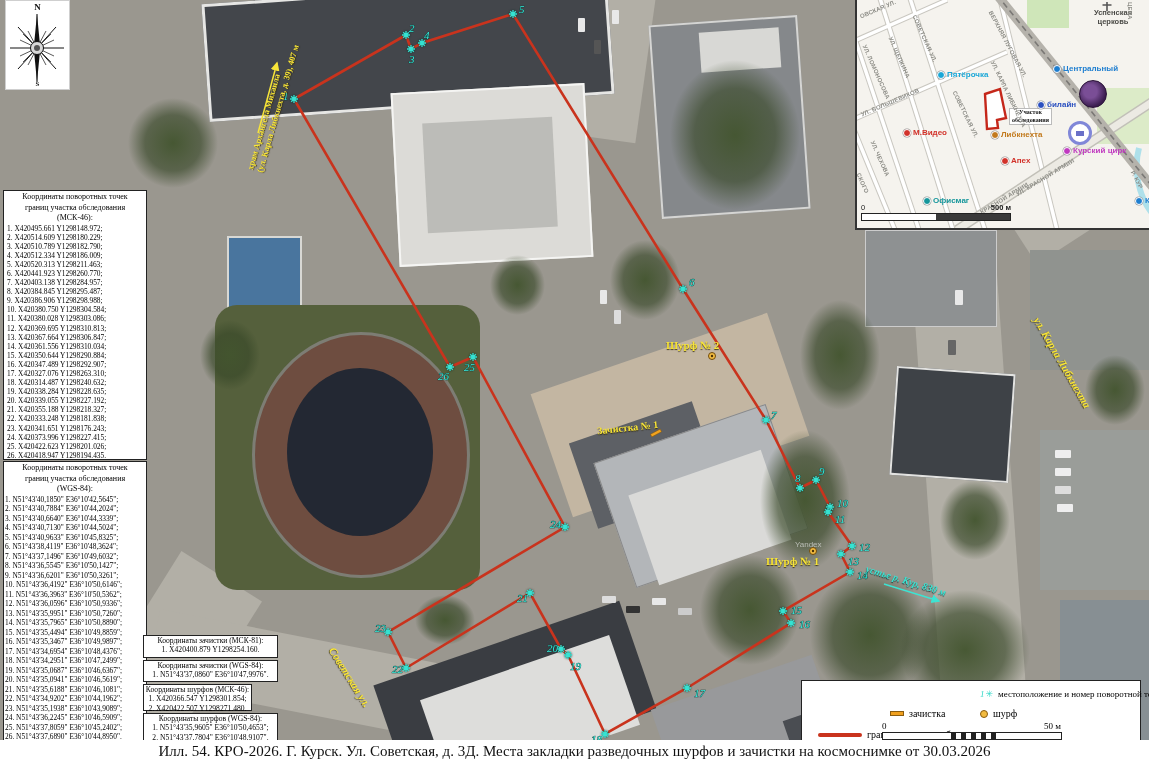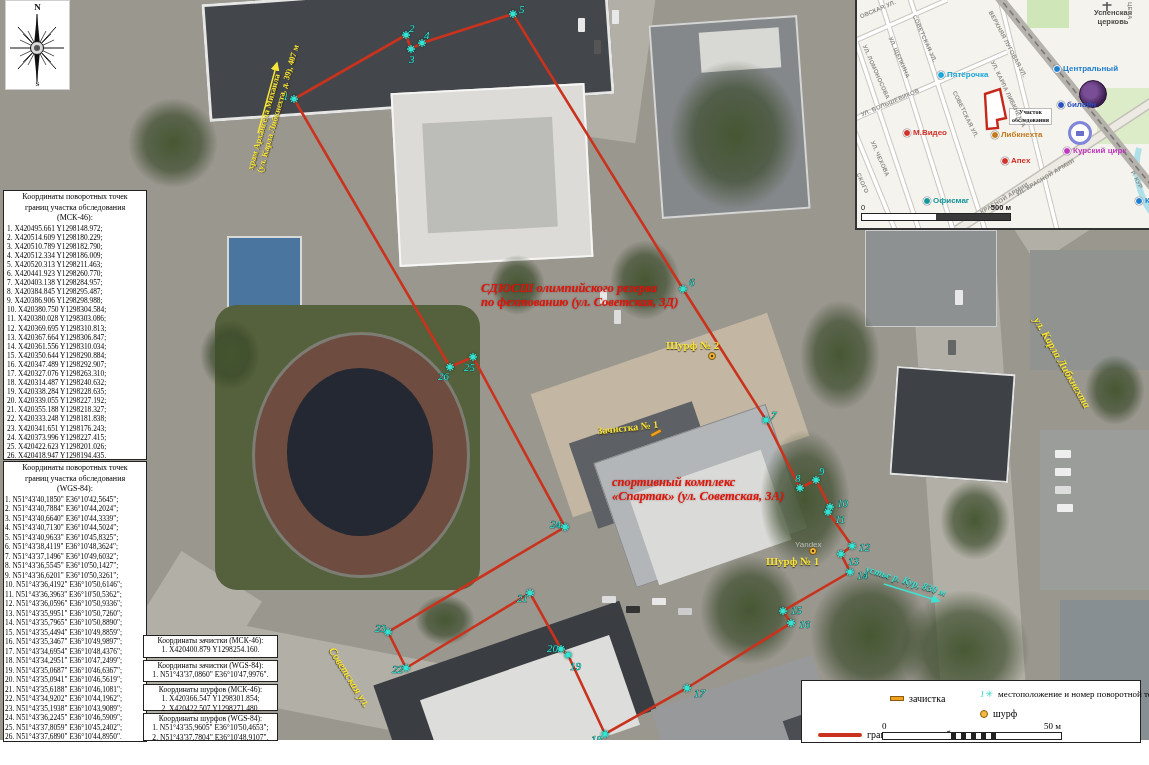--- a/index.html
+++ b/index.html
@@ -258,28 +258,20 @@
         </g>
         <circle cx="813" cy="551" r="3.5" fill="#f2bb40" stroke="#6e4a0e" stroke-width="1"></circle>
         <circle cx="813" cy="551" r="1.2" fill="#4a3208"></circle>
         <circle cx="712" cy="356" r="3.5" fill="#f2bb40" stroke="#6e4a0e" stroke-width="1"></circle>
         <circle cx="712" cy="356" r="1.2" fill="#4a3208"></circle>
         <rect x="650.5" y="431.5" width="11" height="3" fill="#f2a31e" stroke="#7a5210" stroke-width="0.5" transform="rotate(-28 656 433)"></rect>
         <line x1="258" y1="133" x2="277" y2="63" stroke="#f8e539" stroke-width="1.5" marker-end="url(#ah-y)"></line>
         <line x1="884" y1="584" x2="939" y2="601" stroke="#3de3d2" stroke-width="1.5" marker-end="url(#ah-c)"></line>
       </svg>
 
-    <div class="maplbl red-label" style="left:481px;top:281px;">
-      <div>СДЮСШ олимпийского резерва</div>
-      <div>по фехтованию (ул. Советская, 3Д)</div>
-    </div>
-    <div class="maplbl red-label" style="left:612px;top:475px;">
-      <div>спортивный комплекс</div>
-      <div>«Спартак» (ул. Советская, 3А)</div>
-    </div>
     <div class="maplbl yellow-label" style="left:666px;top:339px;">Шурф № 2</div>
     <div class="maplbl yellow-label" style="left:766px;top:555px;">Шурф № 1</div>
     <div class="maplbl yellow-label" style="left:597px;top:422px;transform:rotate(-6deg);font-size:10px;">Зачистка № 1</div>
     <div class="maplbl yellow-street" style="left:337px;top:645px;transform:rotate(58deg);transform-origin:left top;">Советская ул.</div>
     <div class="maplbl yellow-street" style="left:1042px;top:315px;transform:rotate(60deg);transform-origin:left top;">ул. Карла Либкнехта</div>
     <div class="maplbl yellow-label hram" style="left:245px;top:168px;transform:rotate(-74deg);">
       <div>храм Архангела Михаила</div>
       <div>(ул. Карла Либкнехта, д. 39), 407 м</div>
     </div>
     <div class="maplbl cyan-label" style="left:868px;top:563px;transform:rotate(17deg);transform-origin:left top;">устье р. Кур, 830 м</div>
@@ -373,32 +365,32 @@
         <div class="cb-item">20. N51°43'35,0941" E36°10'46,5619";</div>
         <div class="cb-item">21. N51°43'35,6188" E36°10'46,1081";</div>
         <div class="cb-item">22. N51°43'34,9202" E36°10'44,1962";</div>
         <div class="cb-item">23. N51°43'35,1938" E36°10'43,9089";</div>
         <div class="cb-item">24. N51°43'36,2245" E36°10'46,5909";</div>
         <div class="cb-item">25. N51°43'37,8059" E36°10'45,2402";</div>
         <div class="cb-item">26. N51°43'37,6890" E36°10'44,8950".</div>
       </div>
   </div>
   <div class="panel" style="left:143px;top:635px;width:135px;height:23px;">
-    <div class="sb-title">Координаты зачистки (МСК-46):</div>
+    <div class="sb-title">Координаты зачистки (МСК-81):</div>
     <div>
         <div class="sb-item">1. X420400.879 Y1298254.160.</div>
       </div>
   </div>
   <div class="panel" style="left:143px;top:660px;width:135px;height:22px;">
     <div class="sb-title">Координаты зачистки (WGS-84):</div>
     <div>
         <div class="sb-item">1. N51°43'37,0860" E36°10'47,9976".</div>
       </div>
   </div>
-  <div class="panel" style="left:143px;top:684px;width:135px;height:27px;">
+  <div class="panel" style="left:143px;top:684px;width:109px;height:27px;">
     <div class="sb-title">Координаты шурфов (МСК-46):</div>
     <div>
         <div class="sb-item">1. X420366.547 Y1298301.854;</div>
         <div class="sb-item">2. X420422.507 Y1298271.480.</div>
       </div>
   </div>
   <div class="panel" style="left:143px;top:713px;width:135px;height:28px;">
     <div class="sb-title">Координаты шурфов (WGS-84):</div>
     <div>
         <div class="sb-item">1. N51°43'35,9605" E36°10'50,4653";</div>
@@ -463,21 +455,21 @@
         <div class="st-lbl" style="left: 276px; top: 2px; transform: rotate(90deg);">ЦЕВА</div>
         <div class="st-lbl" style="left: 278px; top: 170px; transform: rotate(62deg);">Р. КУР</div>
         <div class="poi" style="left: 66px; top: 70px; color: rgb(27, 167, 215); padding-left: 14px;">
           <b style="background: rgb(27, 167, 215);"></b>
           <span>Пятёрочка</span>
         </div>
         <div class="poi" style="left: 196px; top: 64px; color: rgb(30, 126, 208);">
           <b style="background: rgb(30, 126, 208);"></b>
           <span>Центральный</span>
         </div>
-        <div class="poi" style="left: 180px; top: 100px; color: rgb(43, 80, 192); margin-left: 20px;">
+        <div class="poi" style="left: 180px; top: 100px; color: rgb(43, 80, 192);">
           <b style="background: rgb(43, 80, 192);"></b>
           <span>билайн</span>
         </div>
         <div class="poi" style="left: 46px; top: 128px; color: rgb(210, 50, 42);">
           <b style="background: rgb(210, 50, 42);"></b>
           <span>М.Видео</span>
         </div>
         <div class="poi" style="left: 134px; top: 130px; color: rgb(194, 121, 28);">
           <b style="background: rgb(194, 121, 28);"></b>
           <span>Либкнехта</span>
@@ -511,30 +503,31 @@
 
   <div id="legend">
     <div class="lg-row" style="left:16px;top:8px;margin-top:40px;">
       <span class="sw-line"></span>
       <span>границы участка обследования</span>
     </div>
     <div class="lg-row" style="left:178px;top:8px;">
       <span class="sw-point"><i>1</i><span>✳</span></span>
       <span style="font-size:9px;">местоположение и номер поворотной точки</span>
     </div>
-    <div class="lg-row" style="left:88px;top:12px;">
+    <div class="lg-row" style="left:88px;top:27px;">
       <span class="sw-dash"></span>
       <span>зачистка</span>
     </div>
     <div class="lg-row" style="left:178px;top:27px;">
       <span class="sw-dot"></span>
       <span>шурф</span>
     </div>
     <span class="scale-num" style="left:80px;top:40px;">0</span>
     <span class="scale-num" style="left:242px;top:40px;">50 м</span>
     <div class="scalebar" style="left:80px;top:51px;width:178px;">
       <span class="s1"></span>
         <span class="s2"></span>
         <span class="s3"></span>
     </div>
   </div>
 
+  <div id="caption">Илл. 54. КРО-2026. Г. Курск. Ул. Советская, д. 3Д. Места закладки разведочных шурфов и зачистки на космоснимке от 30.03.2026</div>
 </div>
 
 </body></html>

